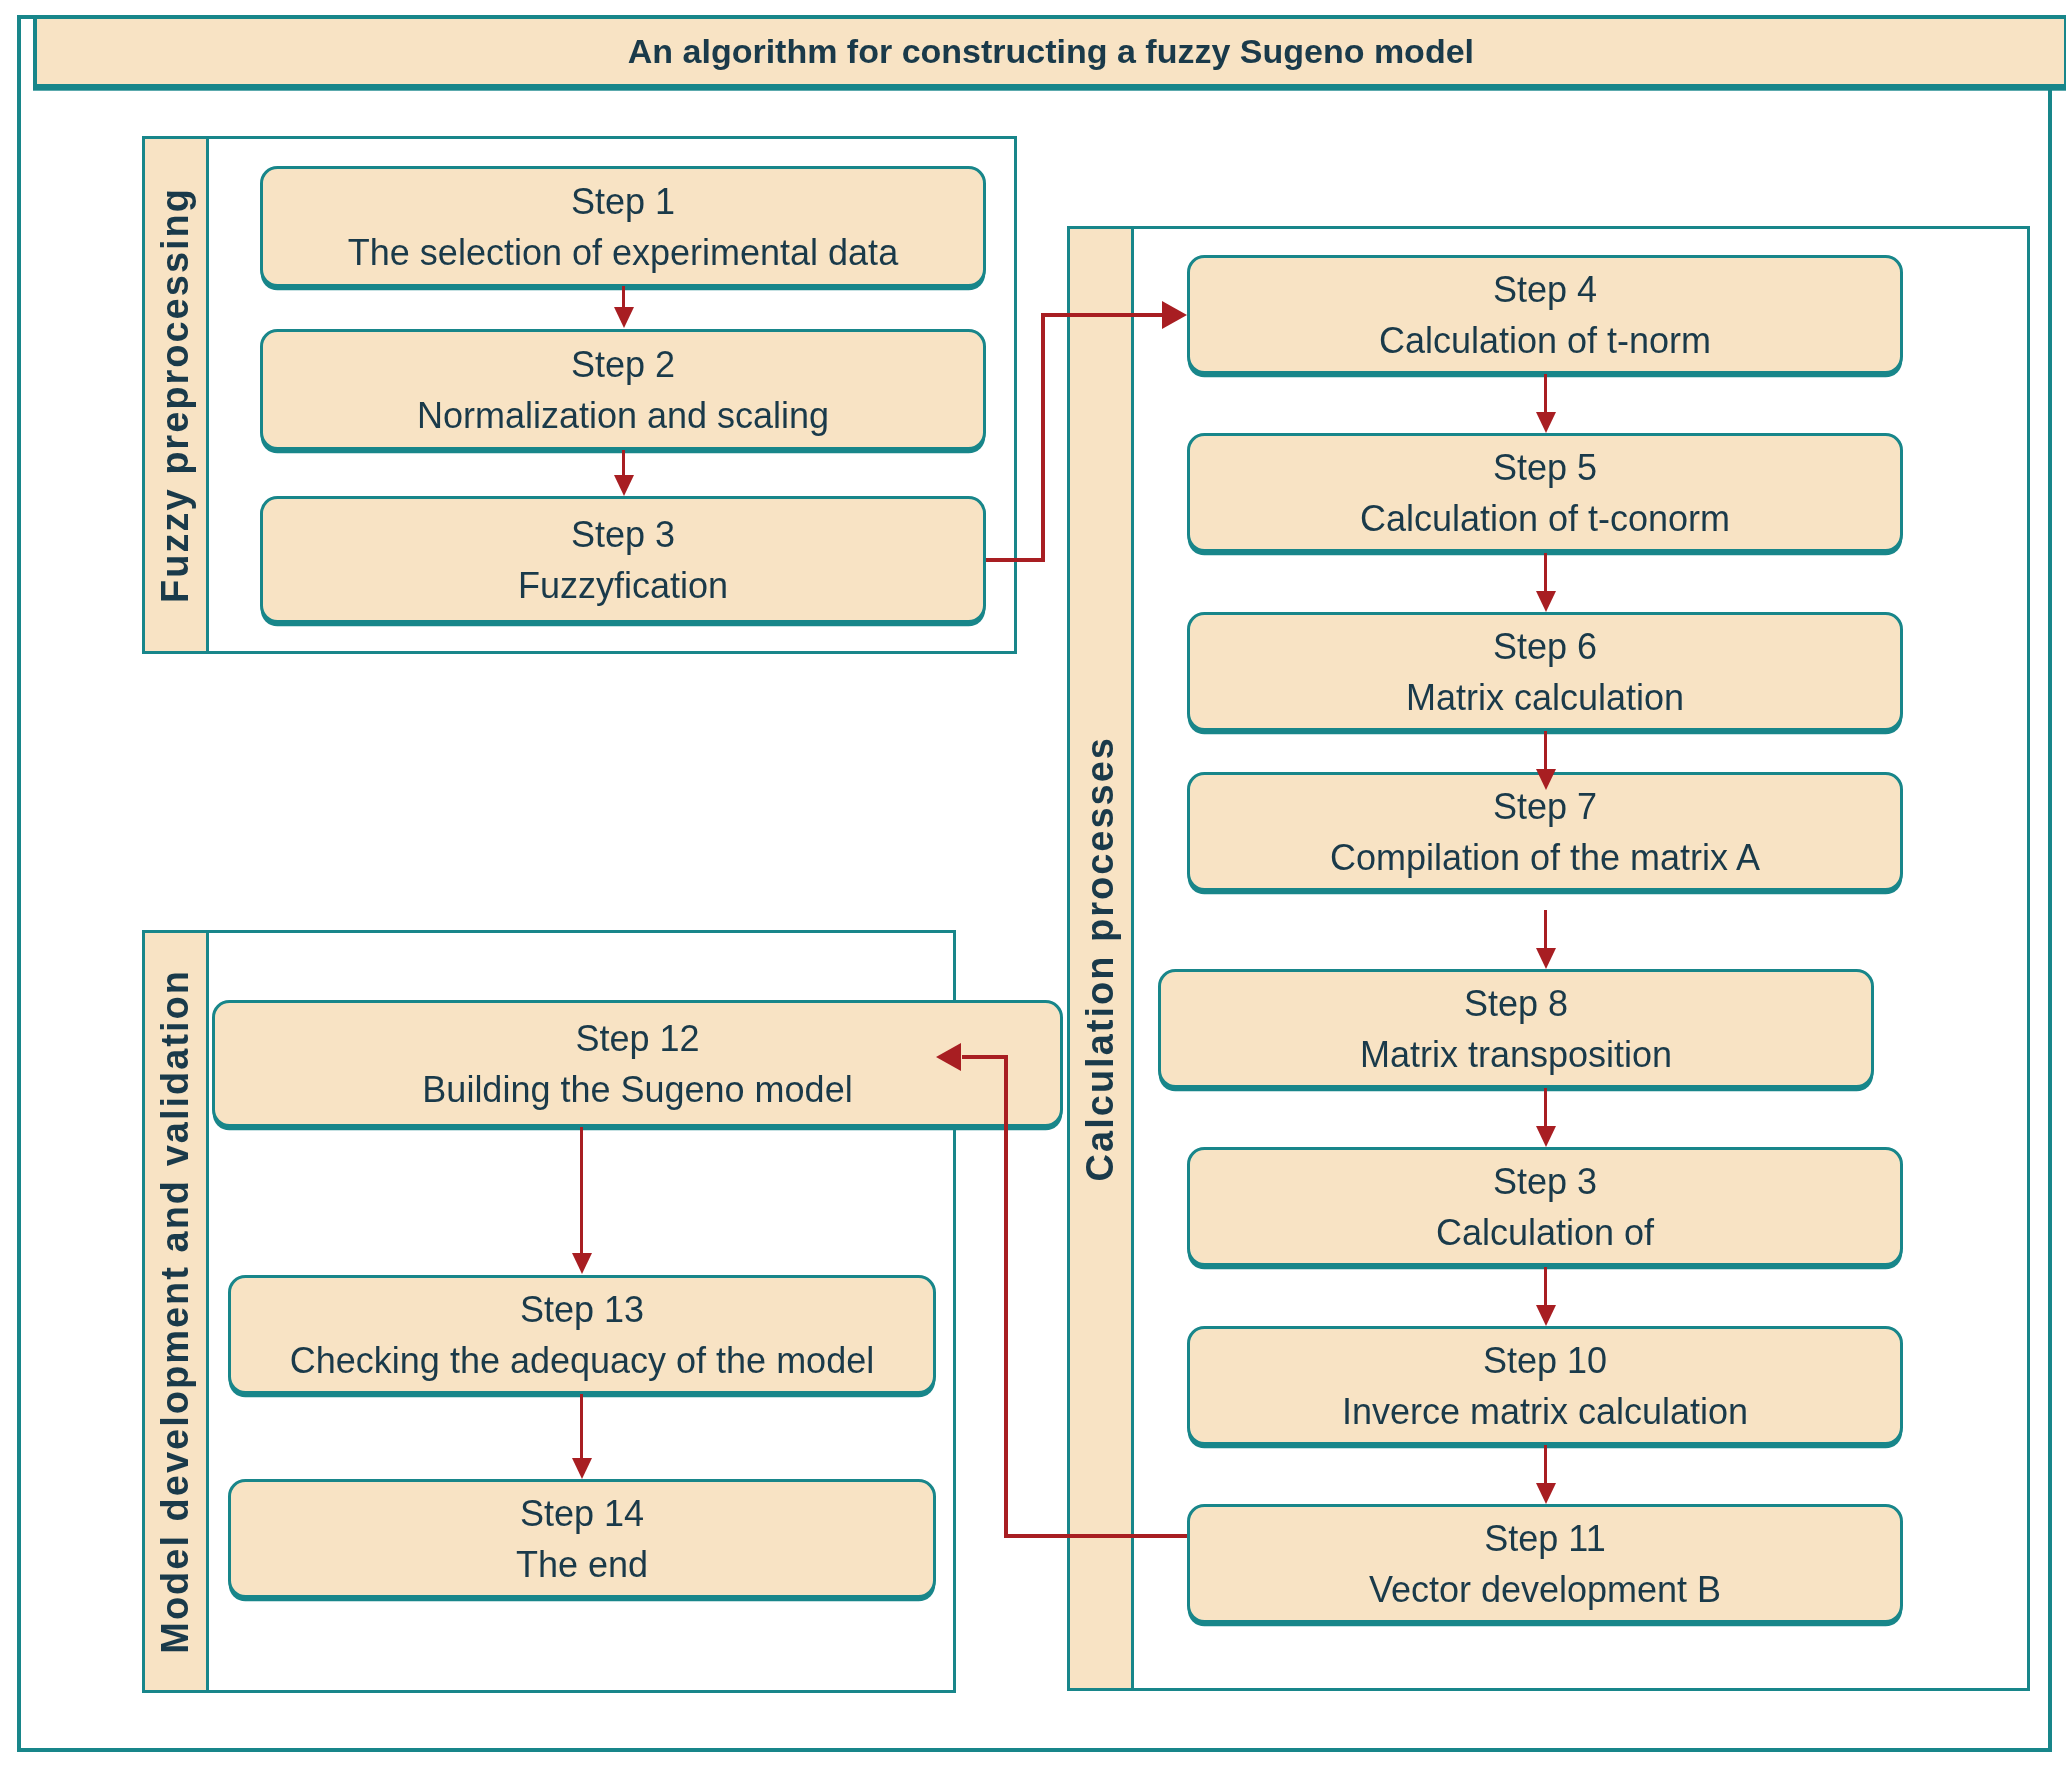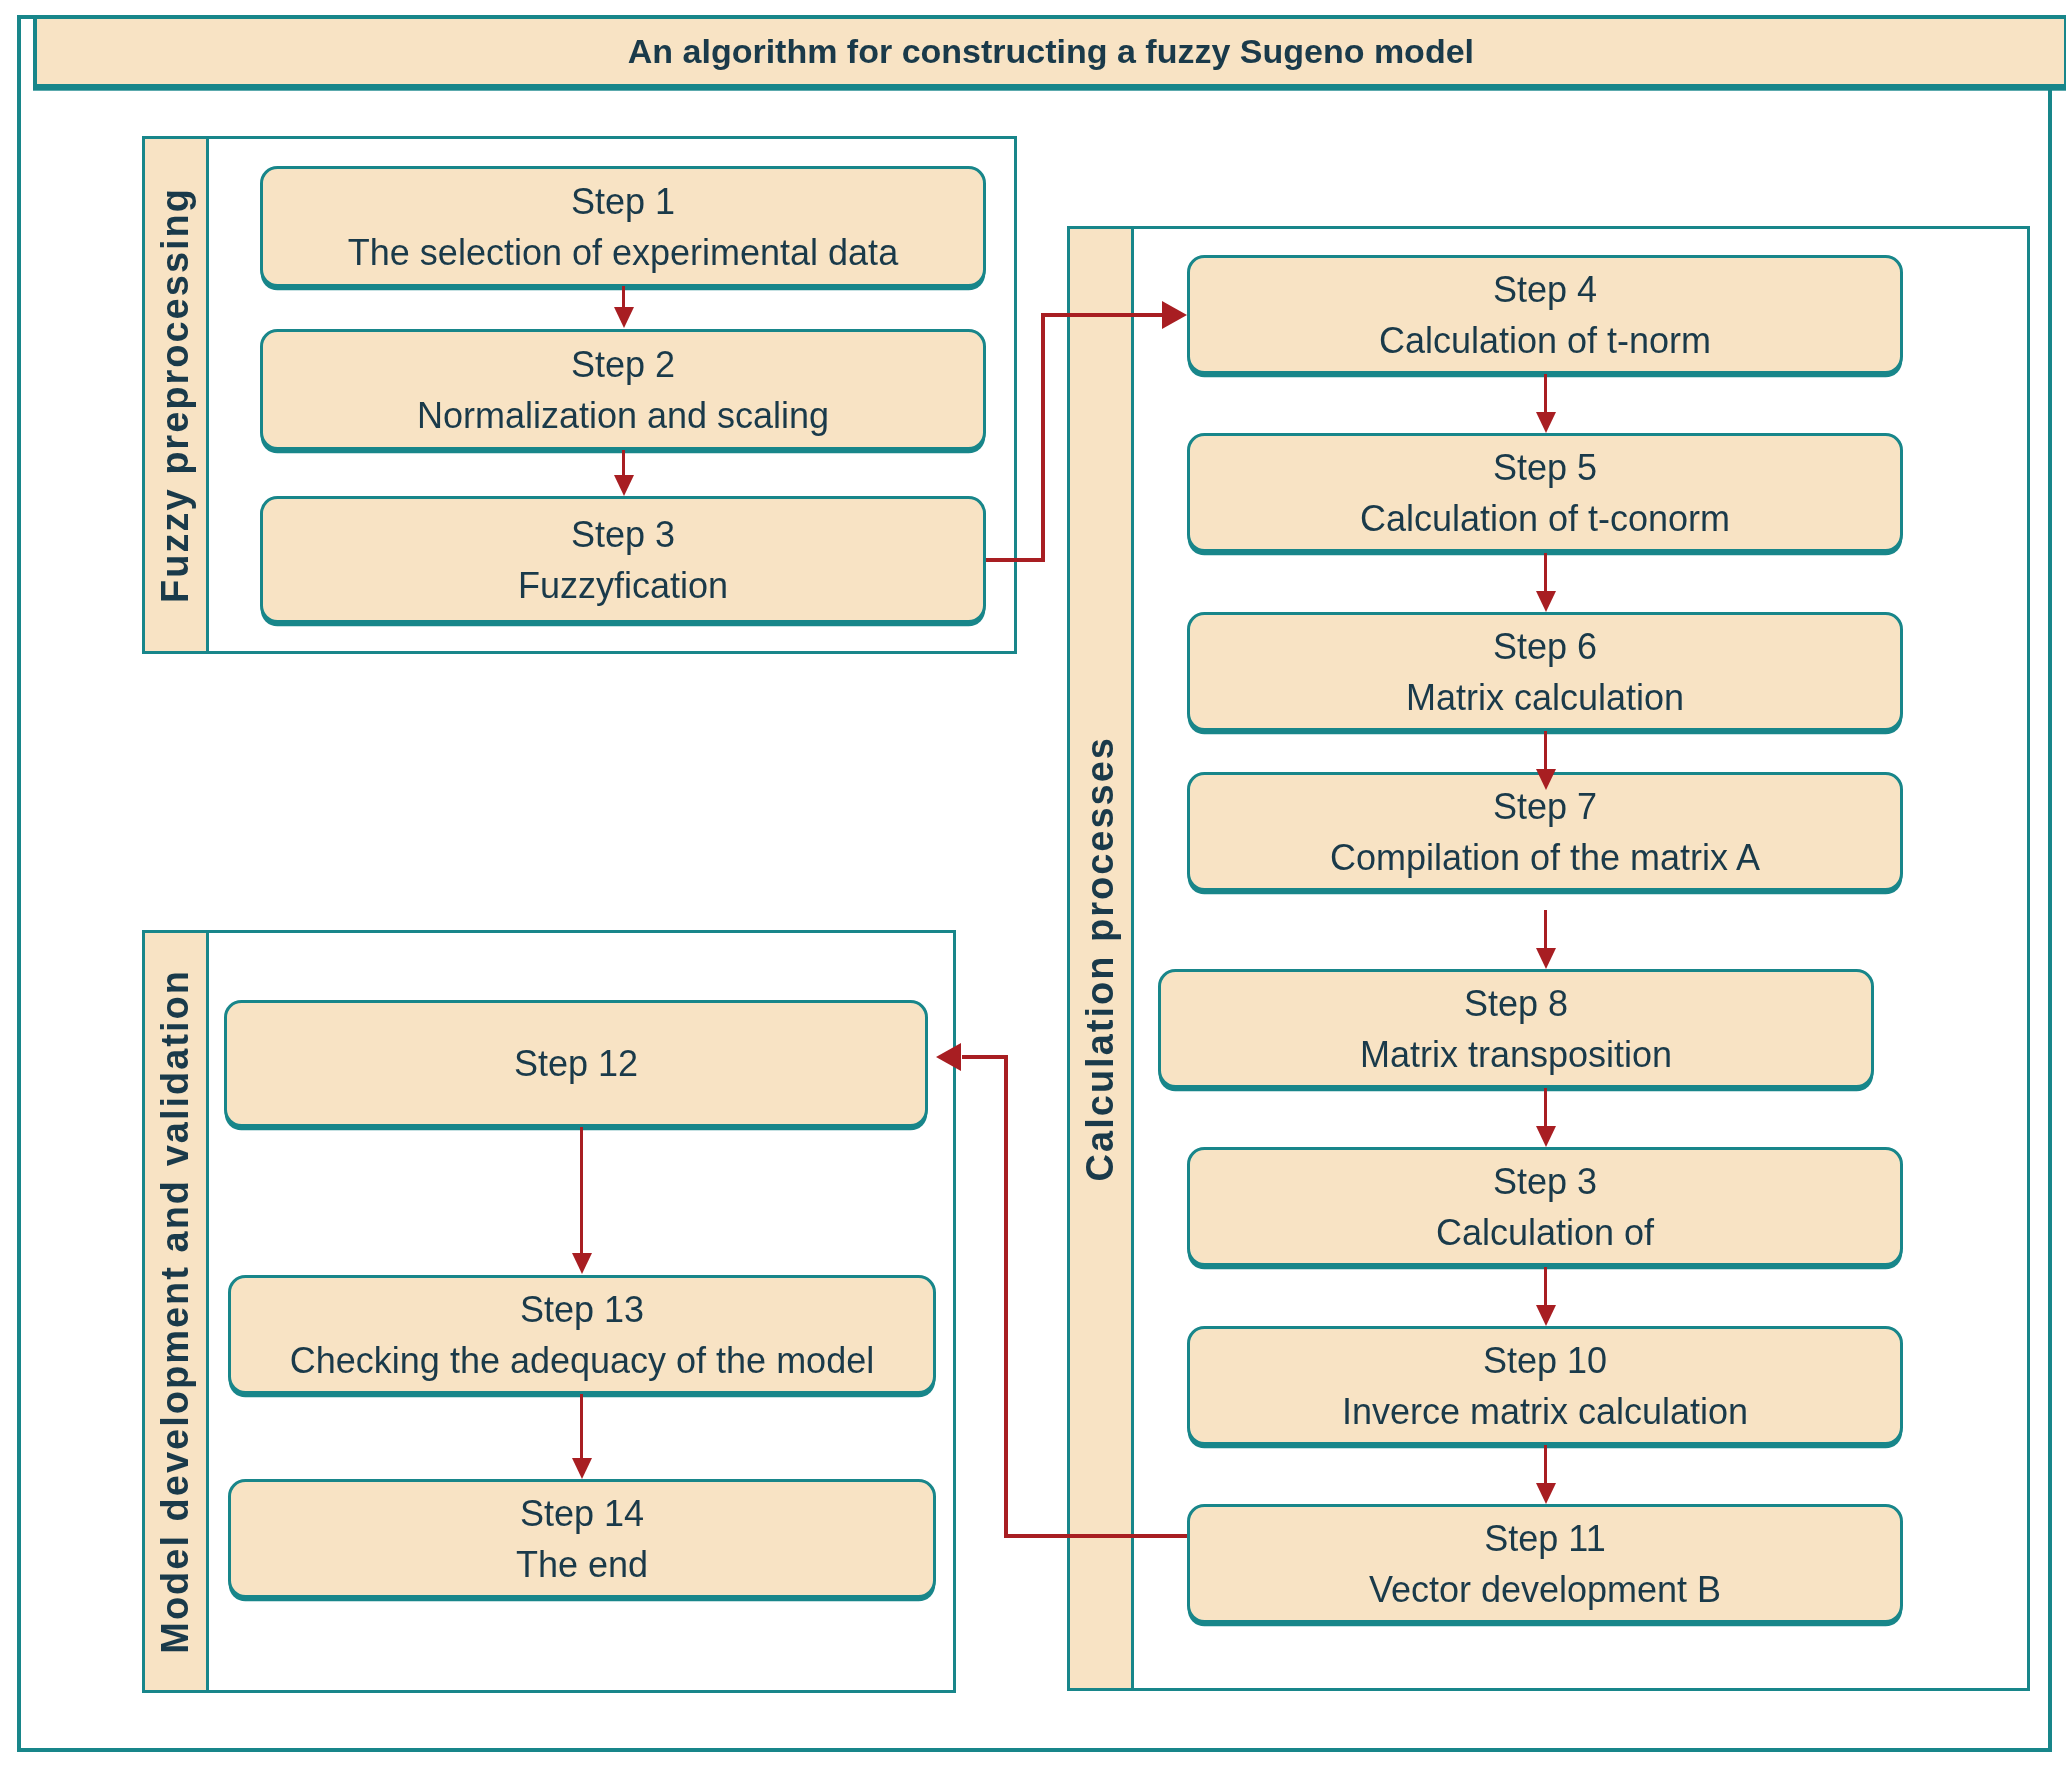--- a/index.html
+++ b/index.html
@@ -130,22 +130,23 @@
   <span>Step 11</span>
   <span>Vector development B</span>
 </div>
 
 <div class="group" style="left:142px;top:930px;width:814px;height:763px;">
   <div class="strip">
     <span class="vlabel">Model development and validation</span>
   </div>
 </div>
 
-<div class="stepbox" style="left:224px;top:1000px;width:704px;height:127px;justify-content:center;">
+<div class="stepbox" style="left:212px;top:1000px;width:851px;height:127px;justify-content:center;">
   <span>Step 12</span>
+  <span>Building the Sugeno model</span>
 </div>
 <div class="stepbox" style="left:228px;top:1275px;width:708px;height:119px;">
   <span>Step 13</span>
   <span>Checking the adequacy of the model</span>
 </div>
 <div class="stepbox" style="left:228px;top:1479px;width:708px;height:119px;">
   <span>Step 14</span>
   <span>The end</span>
 </div>
 

